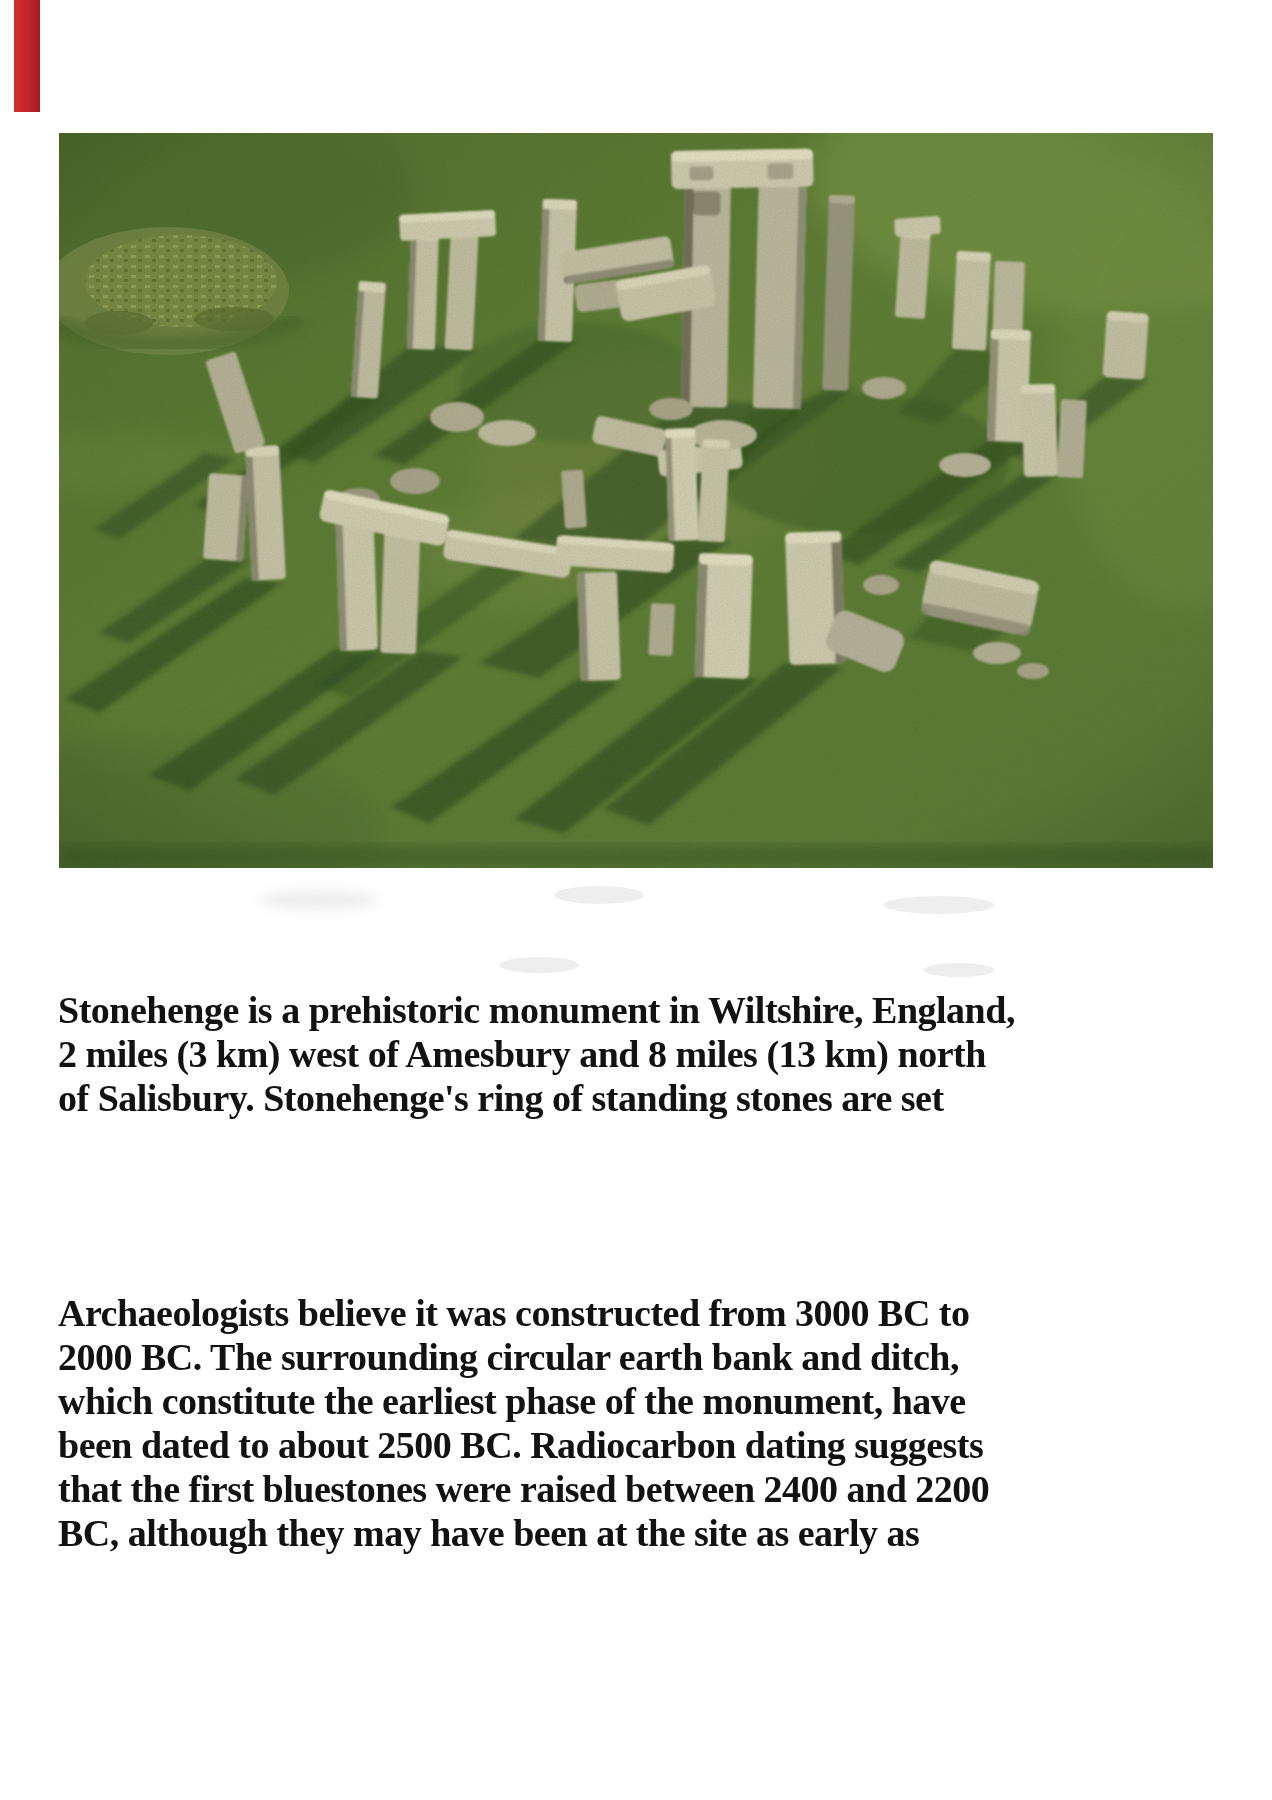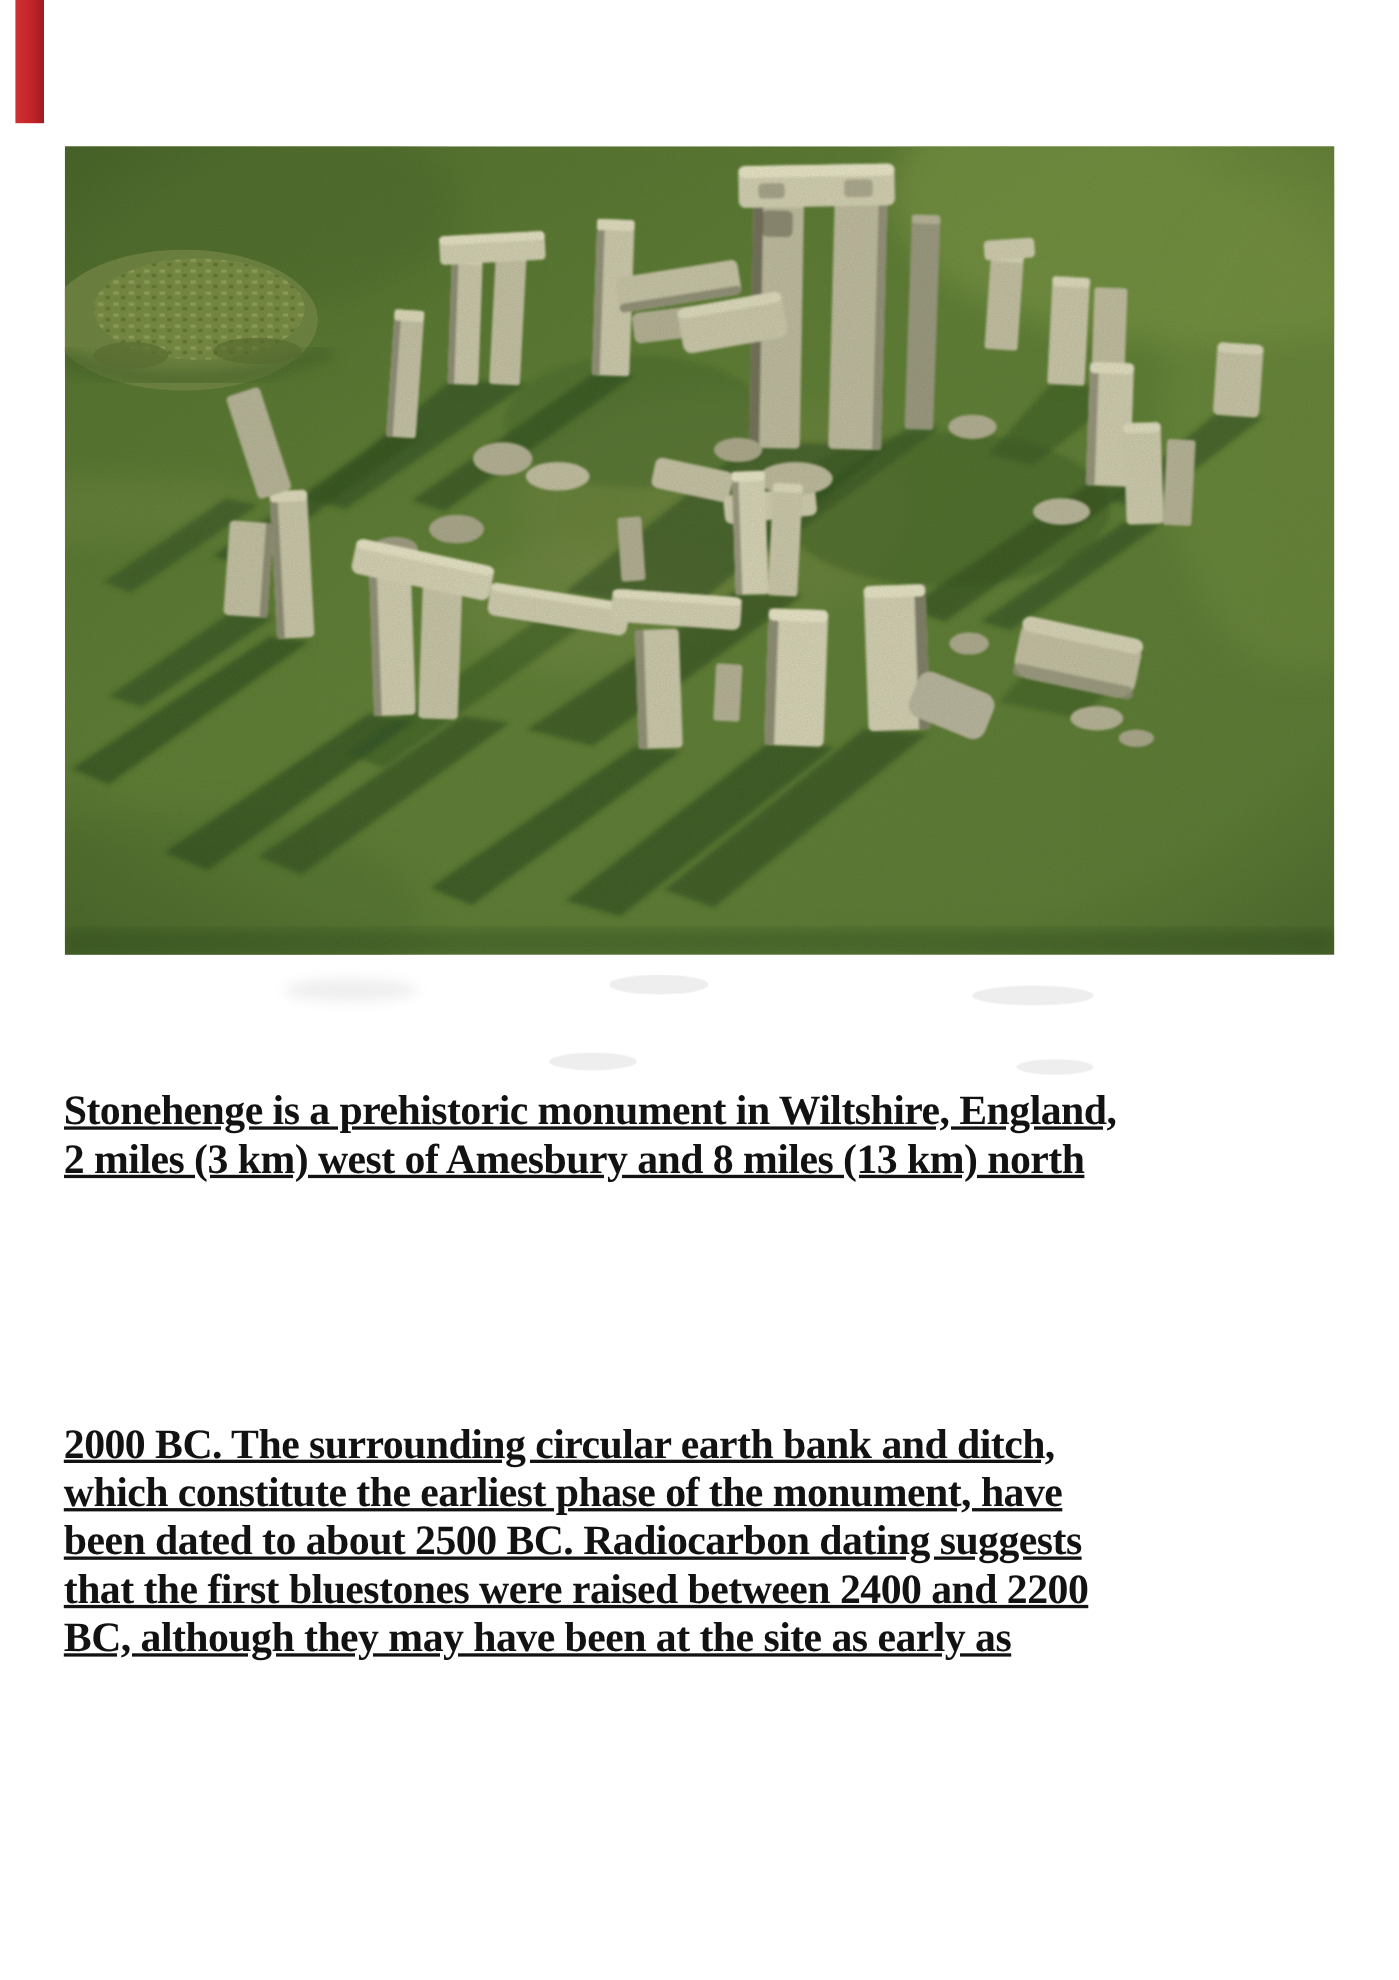--- a/index.html
+++ b/index.html
@@ -5,21 +5,21 @@
   html,body{margin:0;padding:0;background:#ffffff;}
   .page{position:relative;width:1272px;height:1800px;background:#ffffff;overflow:hidden;
         font-family:"Liberation Serif","DejaVu Serif",serif;}
   .ribbon{position:absolute;left:14px;top:0;width:26px;height:112px;
           background:linear-gradient(90deg,#cf3030 0%,#c4242a 55%,#9e1c21 100%);}
   .photo{position:absolute;left:59px;top:133px;width:1154px;height:735px;margin:0;padding:0;}
   .photo svg{display:block;}
   .smudges{position:absolute;left:59px;top:870px;width:1154px;height:130px;}
   .article{position:absolute;left:58px;width:1120px;color:#121212;
            font-weight:700;font-size:38px;line-height:44px;letter-spacing:-0.5px;}
-  .article .line{white-space:nowrap;text-decoration:underline;}
+  .article .line{white-space:nowrap;}
   .para1{top:988px;}
   .para2{top:1291px;}
 </style>
 </head>
 <body>
 
 <div class="page">
 
   <div class="ribbon"></div>
 
@@ -298,23 +298,25 @@
       <ellipse cx="540" cy="25" rx="45" ry="9"></ellipse>
       <ellipse cx="880" cy="35" rx="55" ry="9"></ellipse>
       <ellipse cx="480" cy="95" rx="40" ry="8"></ellipse>
       <ellipse cx="900" cy="100" rx="35" ry="7"></ellipse>
     </g>
   </svg>
 
   <div class="article para1">
     <div class="line">Stonehenge is a prehistoric monument in Wiltshire, England,</div>
     <div class="line">2 miles (3 km) west of Amesbury and 8 miles (13 km) north</div>
+    <div class="line">of Salisbury. Stonehenge's ring of standing stones are set</div>
   </div>
 
   <div class="article para2">
+    <div class="line">Archaeologists believe it was constructed from 3000 BC to</div>
     <div class="line">2000 BC. The surrounding circular earth bank and ditch,</div>
     <div class="line">which constitute the earliest phase of the monument, have</div>
     <div class="line">been dated to about 2500 BC. Radiocarbon dating suggests</div>
     <div class="line">that the first bluestones were raised between 2400 and 2200</div>
     <div class="line">BC, although they may have been at the site as early as</div>
   </div>
 
 </div>
 
 </body></html>

